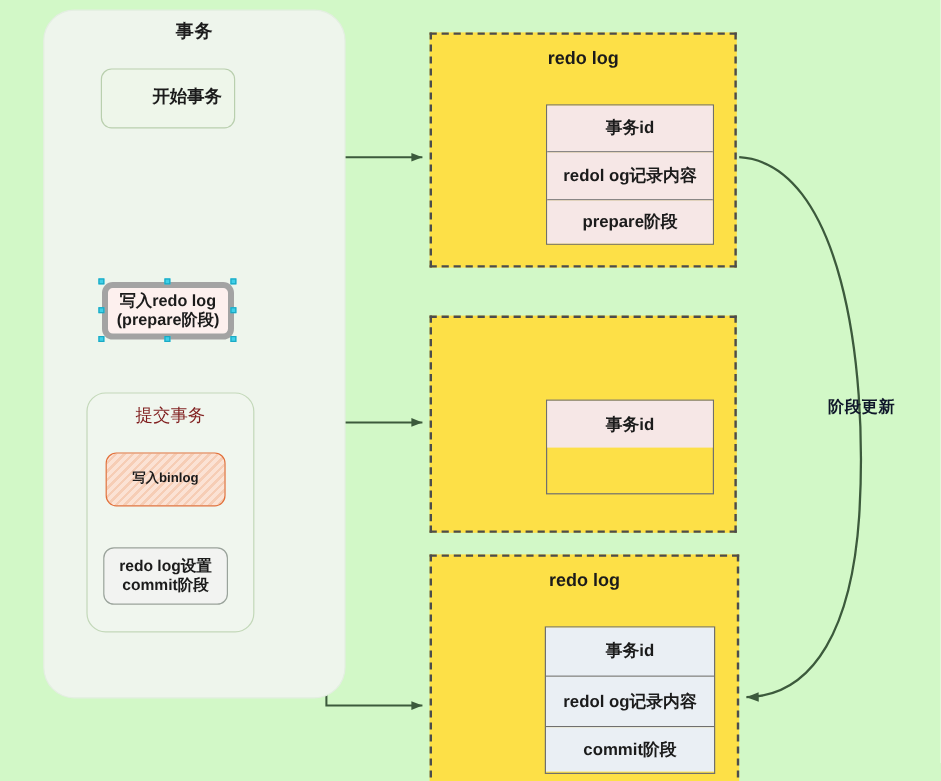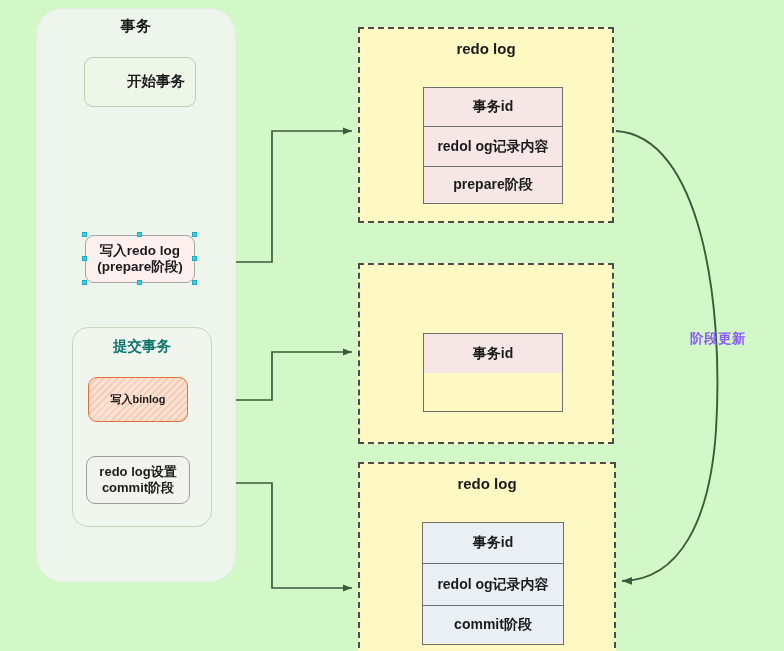--- a/index.html
+++ b/index.html
@@ -14,21 +14,21 @@
     background: #d2f8c7;
     overflow: hidden;
     font-family: "Liberation Sans", "DejaVu Sans", sans-serif;
   }
 
   
   .txn-container {
     position: absolute;
     left: 36px;
     top: 8px;
-    width: 200px;
+    width: 252px;
     height: 574px;
     background: #eef5ec;
     border: 1px solid #e4eee2;
     border-radius: 26px;
     box-sizing: border-box;
   }
   .txn-title {
     position: absolute;
     left: 0;
     top: 8px;
@@ -73,21 +73,21 @@
     background: #eef1fa;
     border: 1px solid #aebadd;
   }
 
   .node-redo-prepare {
     left: 85px;
     top: 235px;
     width: 110px;
     height: 48px;
     background: #fdf0ee;
-    border: 1px solid #a3a3a3;
+    border: 5px solid #a3a3a3;
     font-size: 13.5px;
   }
 
   
   .handle {
     position: absolute;
     width: 5px;
     height: 5px;
     background: #3fd0e8;
     border: 1px solid #1ba9c4;
@@ -106,22 +106,22 @@
     border-radius: 16px;
     box-sizing: border-box;
   }
   .commit-title {
     position: absolute;
     left: 0;
     top: 9px;
     width: 100%;
     text-align: center;
     font-size: 14.5px;
-    font-weight: bold;
-    color: #0f766e;
+    font-weight: normal;
+    color: #7f1d1d;
   }
 
   .node-binlog {
     left: 88px;
     top: 377px;
     width: 100px;
     height: 45px;
     border: 1.6px solid #e2703a;
     background:
       repeating-linear-gradient(
@@ -139,21 +139,21 @@
     height: 48px;
     background: #f2f3f1;
     border: 1px solid #9aa39b;
     font-size: 13px;
   }
 
   
   .panel {
     position: absolute;
     box-sizing: border-box;
-    background: #fef9c3;
+    background: #fde047;
     border: 2.2px dashed #4c4c4c;
     text-decoration: underline;
   }
   .panel-1 { left: 358px; top: 27px;  width: 256px; height: 196px; }
   .panel-2 { left: 358px; top: 263px; width: 256px; height: 181px; }
   .panel-3 { left: 358px; top: 462px; width: 258px; height: 196px; }
 
   .panel-title {
     position: absolute;
     left: 0;
@@ -163,20 +163,21 @@
     font-size: 15px;
     font-weight: bold;
     color: #1b1b1b;
   }
 
   
   .rec-table {
     position: absolute;
     box-sizing: border-box;
     border: 1.4px solid #6f6f6f;
+    margin-left: 32px;
   }
   .rec-row {
     box-sizing: border-box;
     display: flex;
     align-items: center;
     justify-content: center;
     font-size: 14px;
     font-weight: bold;
     color: #1b1b1b;
     border-bottom: 1.4px solid #6f6f6f;
@@ -199,21 +200,21 @@
     height: 651px;
     pointer-events: none;
   }
 
   .loop-label {
     position: absolute;
     left: 690px;
     top: 330px;
     font-size: 13.5px;
     font-weight: bold;
-    color: #8b5cf6;
+    color: #0f172a;
     letter-spacing: .5px;
     white-space: nowrap;
     font-family: Liberation Serif, serif;
   }
 </style>
 </head>
 <body>
 
 <div id="canvas">
 

